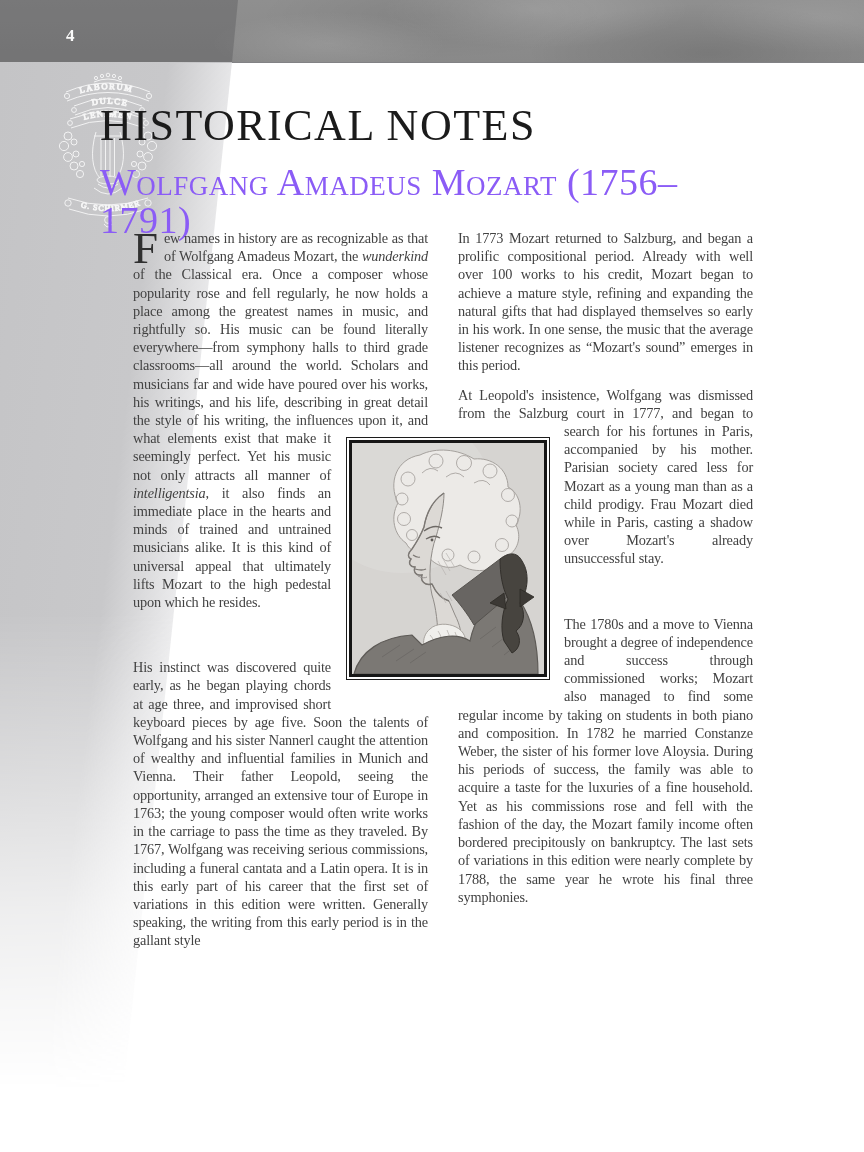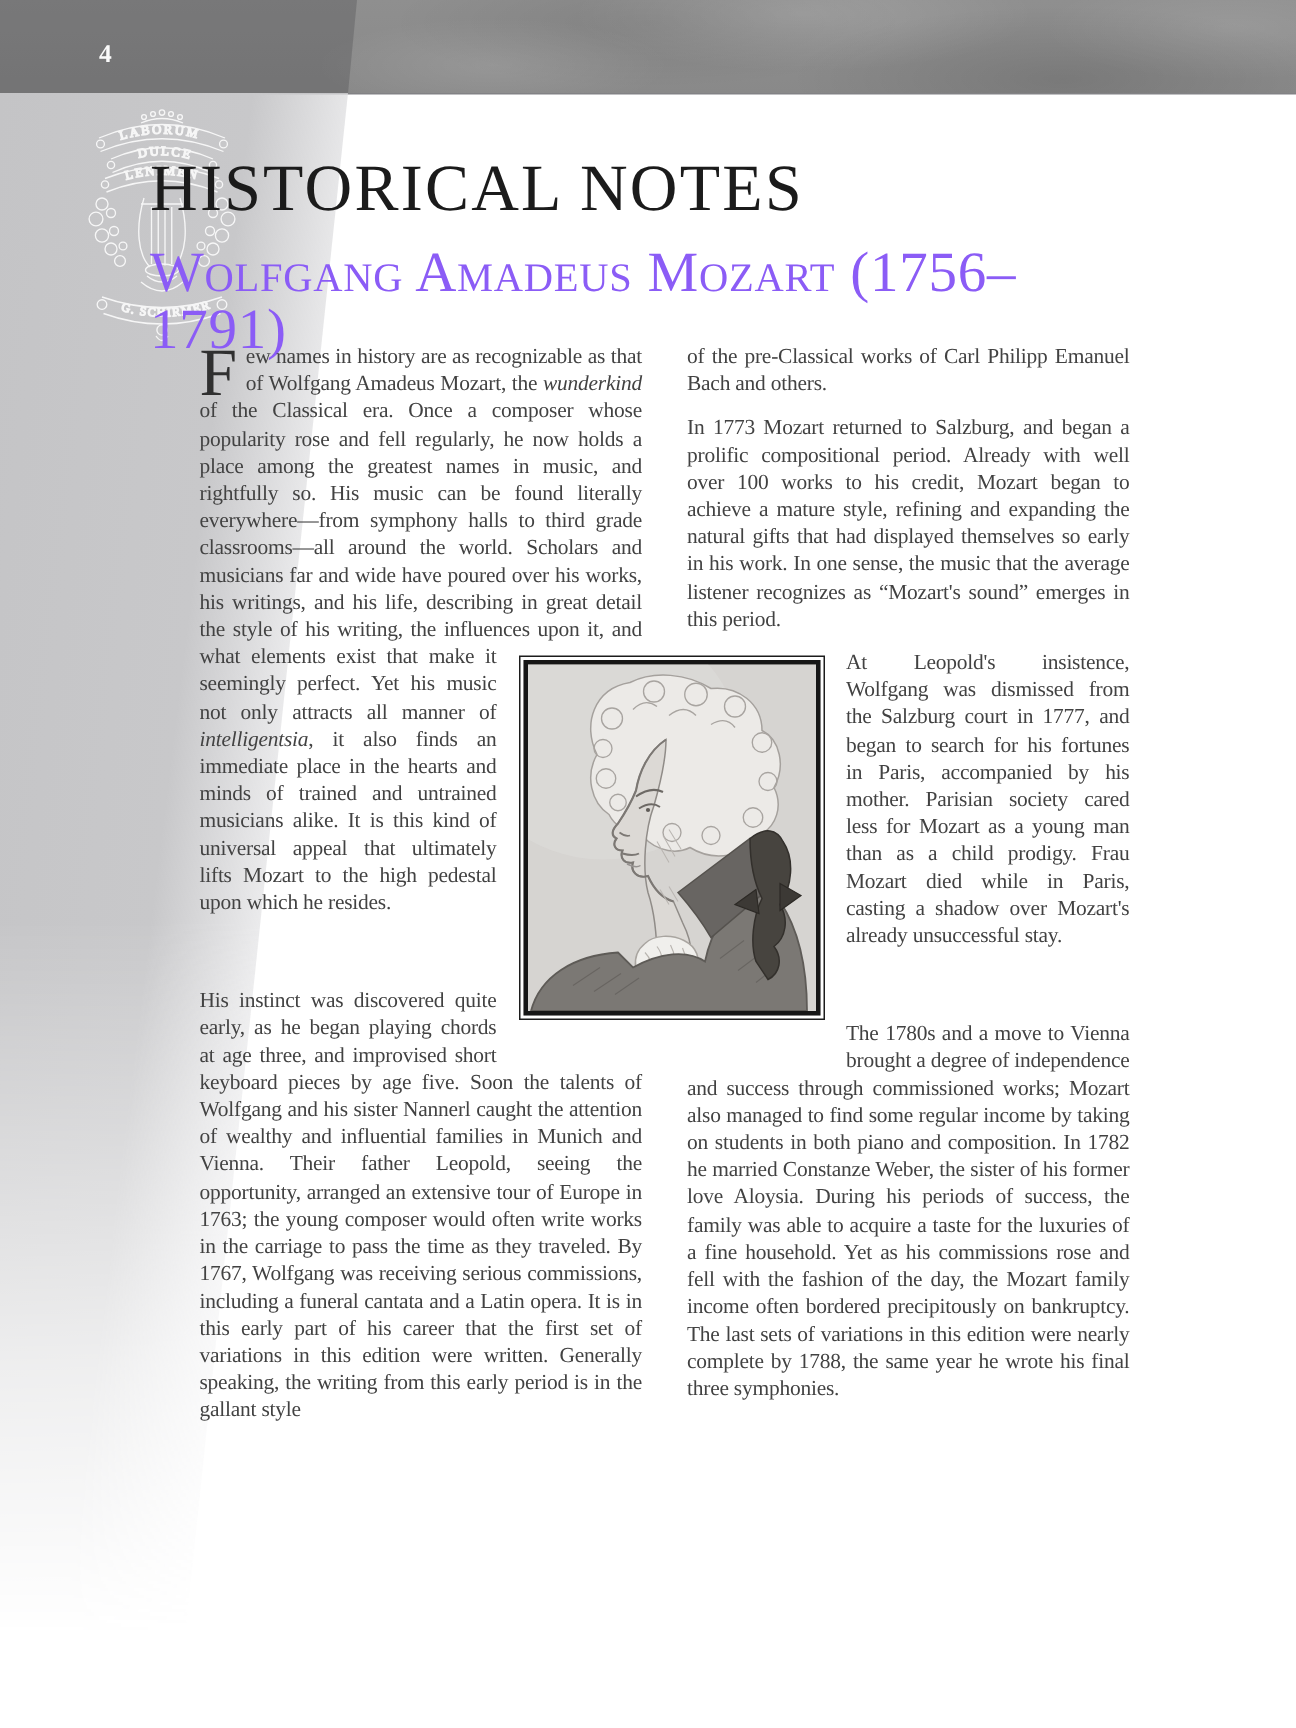--- a/index.html
+++ b/index.html
@@ -167,21 +167,20 @@
   </div>
 
   <div class="columns">
     <div class="col">
       <div class="spacer-r"></div>
       <p><span class="dropcap">F</span><span>ew names in history are as recognizable as that of Wolfgang Amadeus Mozart, the <i>wunderkind</i> of the Classical era. Once a composer whose popularity rose and fell regularly, he now holds a place among the greatest names in music, and rightfully so. His music can be found literally everywhere—from symphony halls to third grade classrooms—all around the world. Scholars and musicians far and wide have poured over his works, his writings, and his life, describing in great detail the style of his writing, the influences upon it, and what elements exist that make it seemingly perfect. Yet his music not only attracts all manner of <i>intelligentsia</i>, it also finds an immediate place in the hearts and minds of trained and untrained musicians alike. It is this kind of universal appeal that ultimately lifts Mozart to the high pedestal upon which he resides.</span></p>
       <p>His instinct was discovered quite early, as he began playing chords at age three, and improvised short keyboard pieces by age five. Soon the talents of Wolfgang and his sister Nannerl caught the attention of wealthy and influential families in Munich and Vienna. Their father Leopold, seeing the opportunity, arranged an extensive tour of Europe in 1763; the young composer would often write works in the carriage to pass the time as they traveled. By 1767, Wolfgang was receiving serious commissions, including a funeral cantata and a Latin opera. It is in this early part of his career that the first set of variations in this edition were written. Generally speaking, the writing from this early period is in the gallant style</p>
     </div>
     <div class="col">
       <div class="spacer-l"></div>
-      <p>of the pre-Classical works of Carl Philipp Emanuel Bach and others.</p>
       <p>In 1773 Mozart returned to Salzburg, and began a prolific compositional period. Already with well over 100 works to his credit, Mozart began to achieve a mature style, refining and expanding the natural gifts that had displayed themselves so early in his work. In one sense, the music that the average listener recognizes as “Mozart's sound” emerges in this period.</p>
       <p>At Leopold's insistence, Wolfgang was dismissed from the Salzburg court in 1777, and began to search for his fortunes in Paris, accompanied by his mother. Parisian society cared less for Mozart as a young man than as a child prodigy. Frau Mozart died while in Paris, casting a shadow over Mozart's already unsuccessful stay.</p>
       <p>The 1780s and a move to Vienna brought a degree of independence and success through commissioned works; Mozart also managed to find some regular income by taking on students in both piano and composition. In 1782 he married Constanze Weber, the sister of his former love Aloysia. During his periods of success, the family was able to acquire a taste for the luxuries of a fine household. Yet as his commissions rose and fell with the fashion of the day, the Mozart family income often bordered precipitously on bankruptcy. The last sets of variations in this edition were nearly complete by 1788, the same year he wrote his final three symphonies.</p>
     </div>
   </div>
 
   <div class="portrait">
     <div class="portrait-inner">
       <svg width="192" height="231" viewBox="0 0 192 231">
         <rect x="0" y="0" width="192" height="231" fill="#d6d4d1"></rect>

